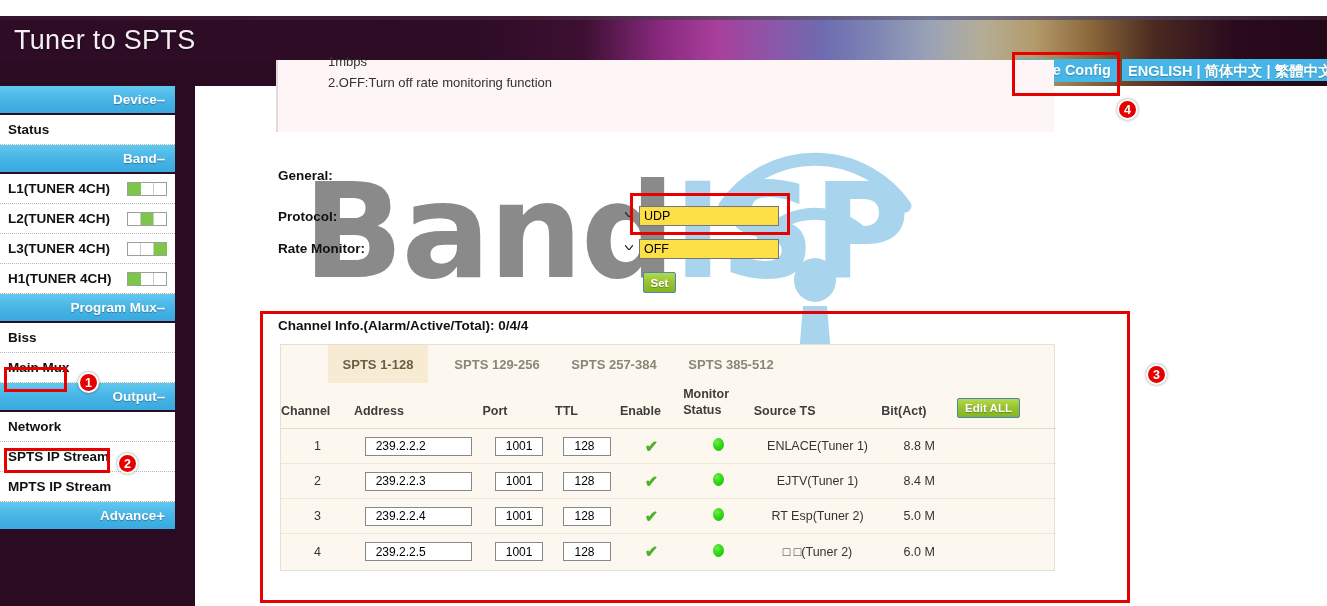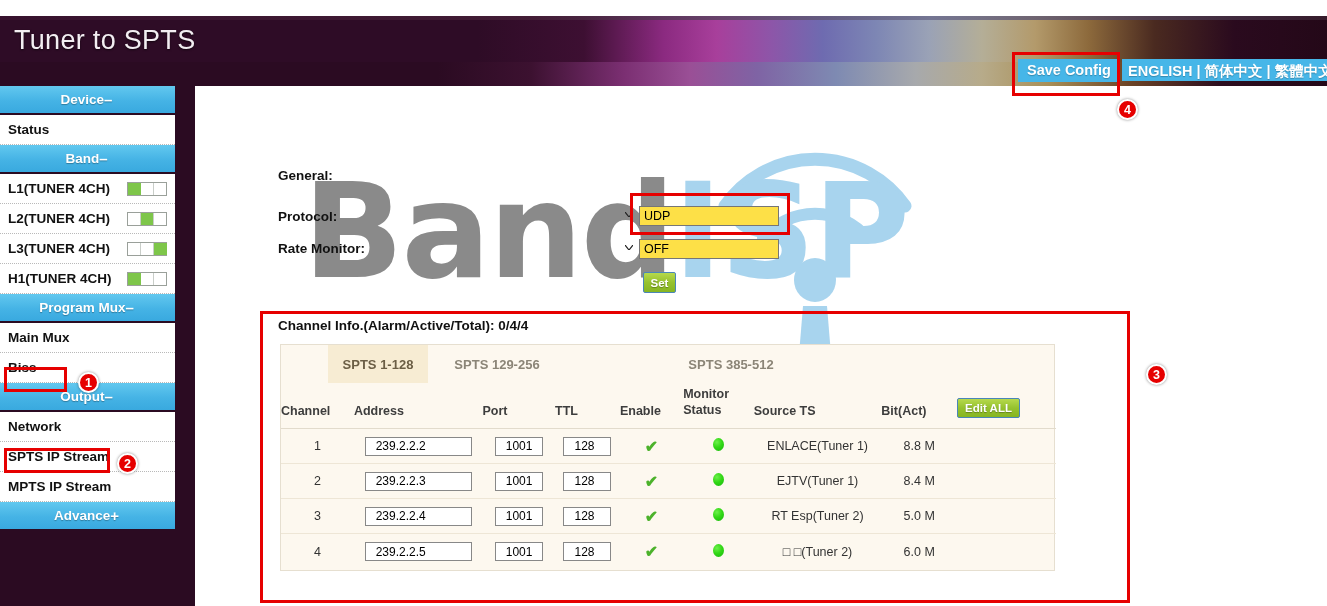--- a/index.html
+++ b/index.html
@@ -59,21 +59,21 @@
 
   
   .sidebar {
     position: absolute; left: 0; top: 86px; width: 195px; height: 520px;
     background: #2b0b22;
   }
   .nav-group {
     width: 175px; height: 27px; margin: 0 11px 2px 0;
     background: linear-gradient(180deg,#62c8ef 0%, #45b3e5 55%, #39a9df 100%);
     color: #fff; font-weight: bold; font-size: 13.5px;
-    display: flex; align-items: center; justify-content: center;
+    display: flex; align-items: center; justify-content: flex-end;
     padding: 0 10px 0 8px; cursor: pointer;
     text-shadow: 0 1px 1px rgba(0,0,0,.3);
     position: relative;
   }
   .nav-group .sign { font-size: 15px; font-weight: bold; line-height: 1; }
   .nav-item {
     width: 175px; height: 30px; background: #ffffff;
     color: #111; font-size: 13.5px; font-weight: bold;
     display: flex; align-items: center; justify-content: space-between;
     padding: 0 8px 0 8px; cursor: pointer;
@@ -258,24 +258,24 @@
       <span class="sig">
           <i style="left:0px"></i>
         </span>
     </div>
 
     <div class="nav-group">
       <span>Program Mux</span>
       <span class="sign">–</span>
     </div>
     <div class="nav-item">
+      <span>Biss</span>
+    </div>
+    <div class="nav-item">
       <span>Main Mux</span>
-    </div>
-    <div class="nav-item">
-      <span>Biss</span>
     </div>
 
     <div class="nav-group">
       <span>Output</span>
       <span class="sign">–</span>
     </div>
     <div class="nav-item">
       <span>Network</span>
     </div>
     <div class="nav-item">
@@ -296,20 +296,24 @@
     <div class="watermark">
       <svg class="wm-ant" width="300" height="300" viewBox="0 0 300 300">
         <path d="M60 78 A110 110 0 0 1 240 78" stroke="#a8d4ee" stroke-width="13" fill="none" stroke-linecap="round"></path>
         <path d="M98 110 A68 68 0 0 1 202 110" stroke="#a8d4ee" stroke-width="12" fill="none" stroke-linecap="round"></path>
         <ellipse cx="150" cy="152" rx="21" ry="22" fill="#a8d4ee"></ellipse>
         <path d="M138 178 L162 178 L172 300 L128 300 Z" fill="#a8d4ee"></path>
       </svg>
       <div class="wm-text"><span class="wm-foro">Band</span><span class="wm-isp">ISP</span></div>
     </div>
 
+    <div class="notice">
+      <div class="l1">1mbps</div>
+      <div class="l2">2.OFF:Turn off rate monitoring function</div>
+    </div>
 
     <div class="general-label">General:</div>
     <div class="f-label f-proto">Protocol:</div>
     <div class="f-label f-rate">Rate Monitor:</div>
 
     <div class="sel-wrap sel-proto">
       <select class="sel">
         <option>UDP</option>
       </select>
       <svg class="arrow" viewBox="0 0 8 5">
@@ -327,20 +331,21 @@
     </div>
 
     <div class="btn-set">Set</div>
 
     <div class="chan-info">Channel Info.(Alarm/Active/Total): 0/4/4</div>
 
     <div class="panel">
       <div class="tabs">
         <div class="tab active" style="left:47px;width:100px">SPTS 1-128</div>
         <div class="tab" style="left:160px;width:112px">SPTS 129-256</div>
+        <div class="tab" style="left:277px;width:112px">SPTS 257-384</div>
         <div class="tab" style="left:394px;width:112px">SPTS 385-512</div>
       </div>
 
       <table class="spts">
         <colgroup>
           <col style="width:80px">
             <col style="width:135px">
             <col style="width:80px">
           <col style="width:70px">
             <col style="width:70px">

